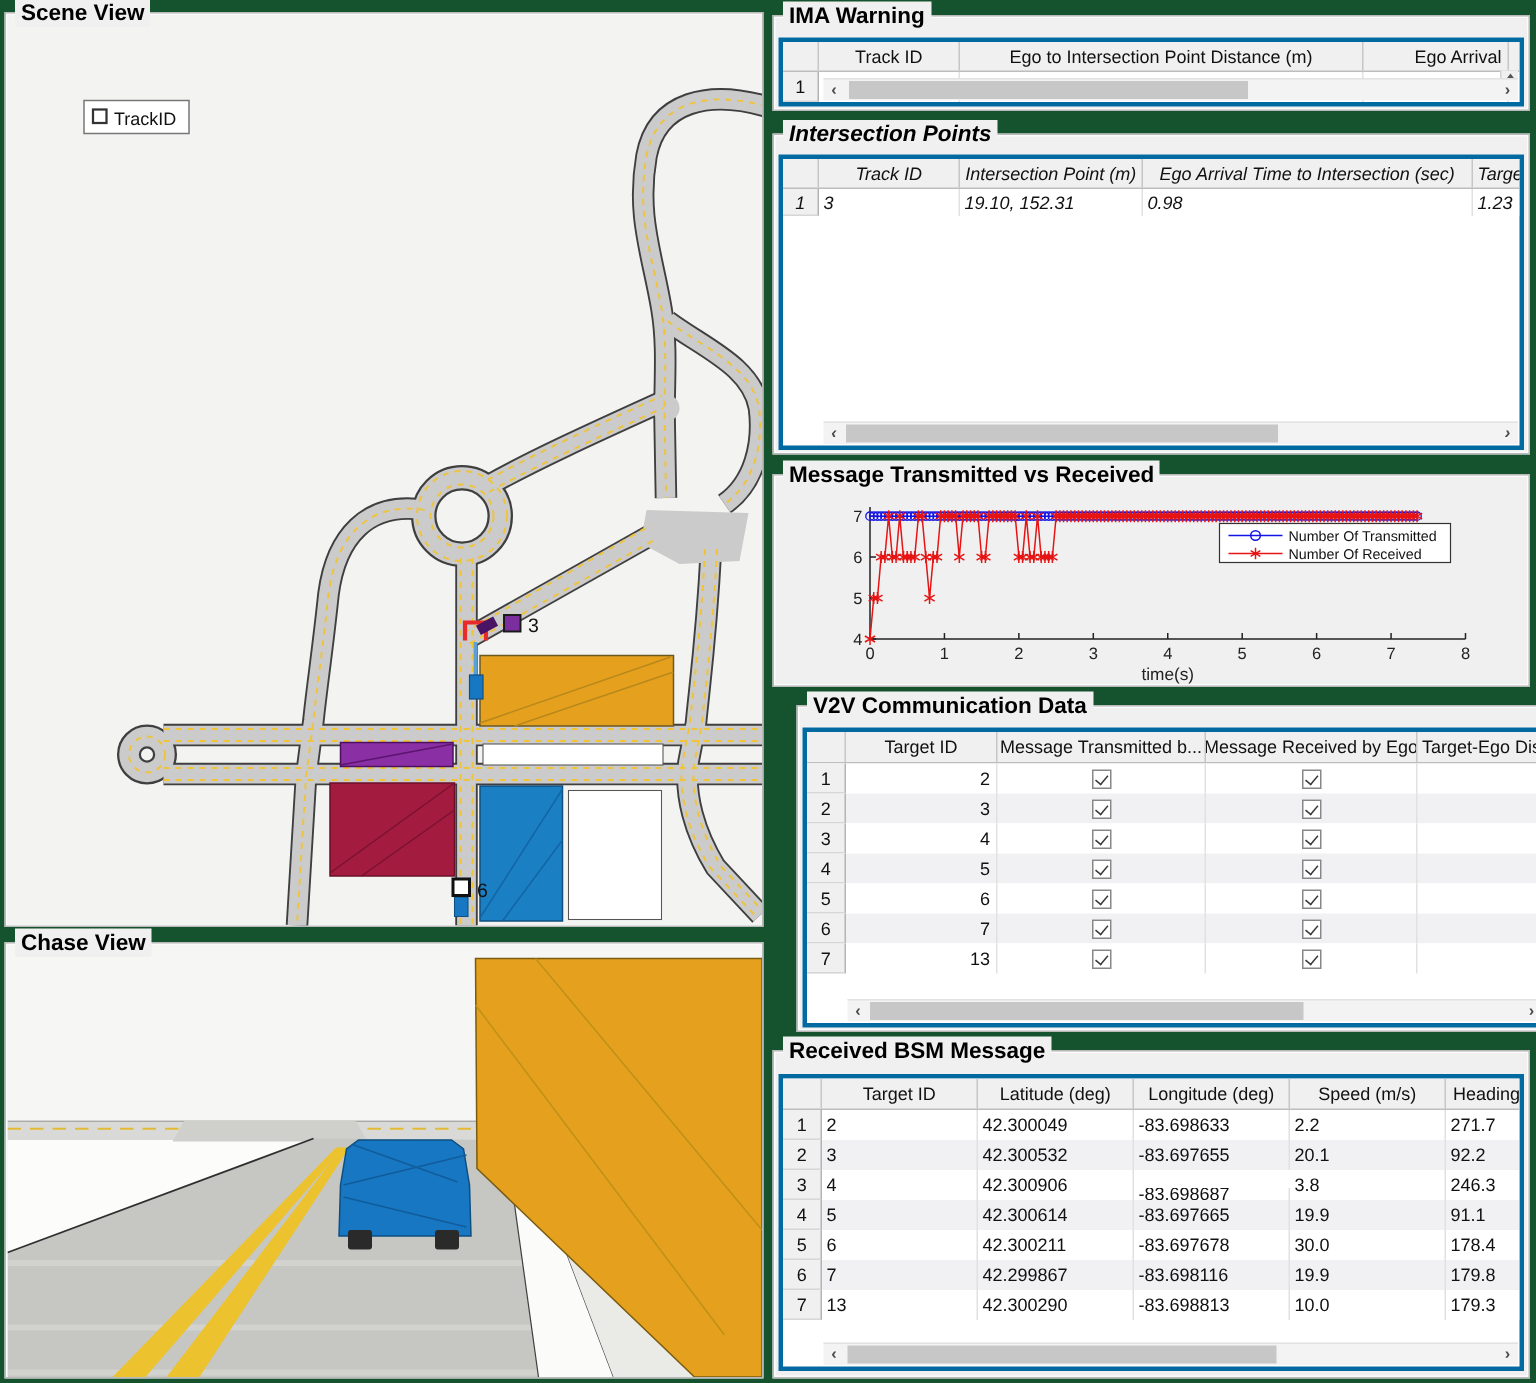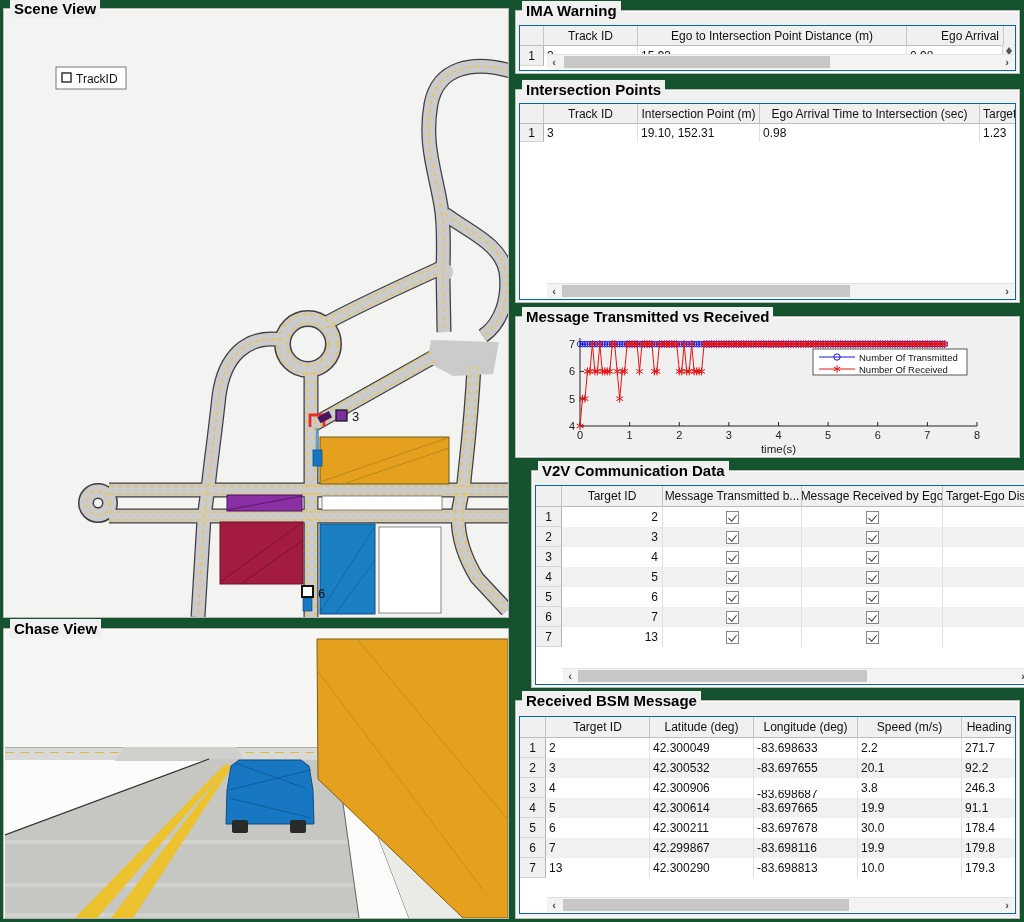--- a/index.html
+++ b/index.html
@@ -5,28 +5,28 @@
   html,body{margin:0;padding:0;background:#d8d8d8;}
   .app{position:relative;width:1024px;height:922px;background:#14532d;overflow:hidden;
        font-family:"Liberation Sans",sans-serif;}
   .panel{position:absolute;background:#f0f0f0;border:1px solid #b9b9b9;box-sizing:border-box;
          box-shadow:inset 0 0 0 1px #fbfbfb;}
   .panel-title{position:absolute;top:-10px;left:6px;background:#f0f0f0;padding:0 4px;
          font-size:15px;font-weight:bold;color:#000;line-height:19px;white-space:nowrap;z-index:5;}
   #p-scene{left:3px;top:8px;width:506px;height:610px;}
   #p-chase{left:3px;top:628px;width:506px;height:291px;}
   #p-ima{left:515px;top:10px;width:505px;height:64px;}
-  #p-ipts{left:515px;top:89px;width:505px;height:214px;}
+  #p-ipts{left:515px;top:89px;width:505px;height:214px;font-style:italic;}
   #p-chart{left:515px;top:316px;width:505px;height:142px;}
   #p-v2v{left:531px;top:470px;width:563px;height:218px;}
   #p-bsm{left:515px;top:700px;width:505px;height:219px;}
   .view-svg{position:absolute;left:1px;top:1px;}
   svg text{font-family:"Liberation Sans",sans-serif;}
   
-  .mtable{position:absolute;background:#fff;border:1px solid #0369a1;overflow:hidden;box-sizing:border-box;}
+  .mtable{position:absolute;background:#fff;border:3px solid #0369a1;overflow:hidden;box-sizing:border-box;}
   #t-ima{left:3px;top:14px;width:497px;height:46px;}
   #t-ipts{left:3px;top:13px;width:497px;height:197px;}
   #t-v2v{left:3px;top:14px;width:497px;height:200px;}
   #t-bsm{left:3px;top:15px;width:497px;height:198px;}
   .thead{display:flex;background:#f0f0f0;border-bottom:1px solid #bdbdbd;height:19px;}
   .t-v2v .thead,.t-bsm .thead{height:20px;}
   .th{display:flex;align-items:center;justify-content:center;font-size:12px;color:#111;
       border-right:1px solid #c6c6c6;box-sizing:border-box;overflow:hidden;white-space:nowrap;flex:none;}
   .t-ima .thead .th:nth-child(4){justify-content:flex-end;padding-right:4px;}
   .t-ipts .thead .th:nth-child(5),.t-v2v .thead .th:nth-child(5){justify-content:flex-start;padding-left:3px;}

